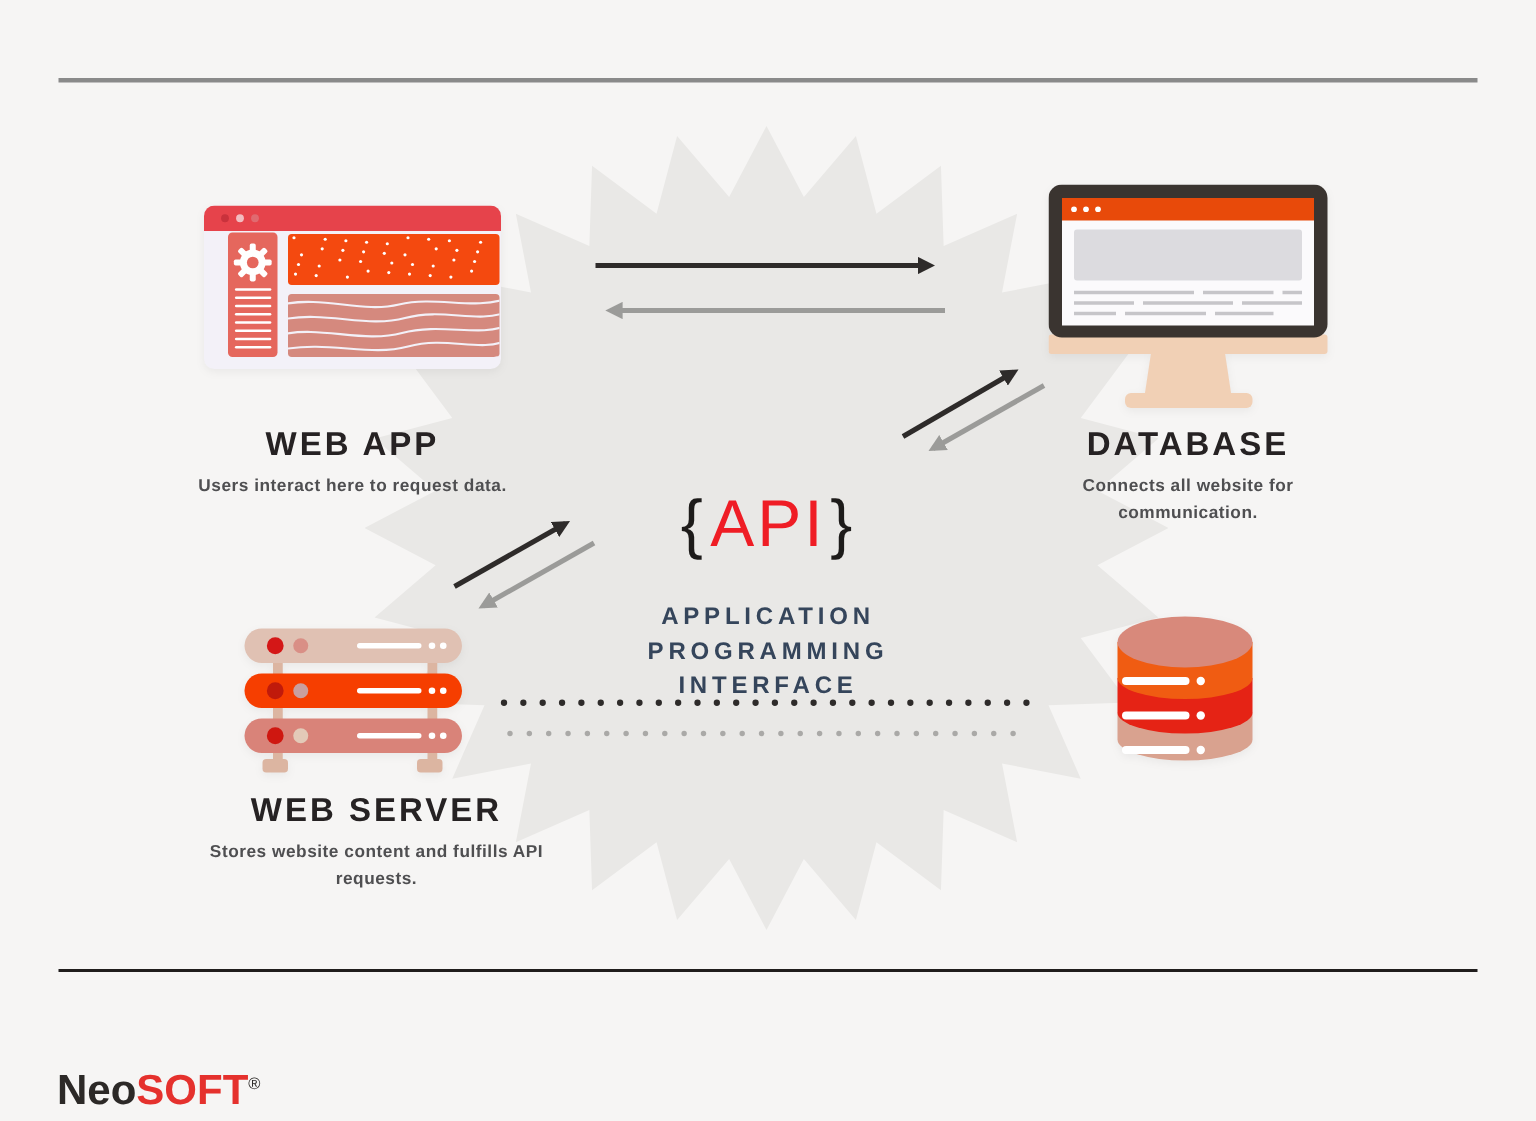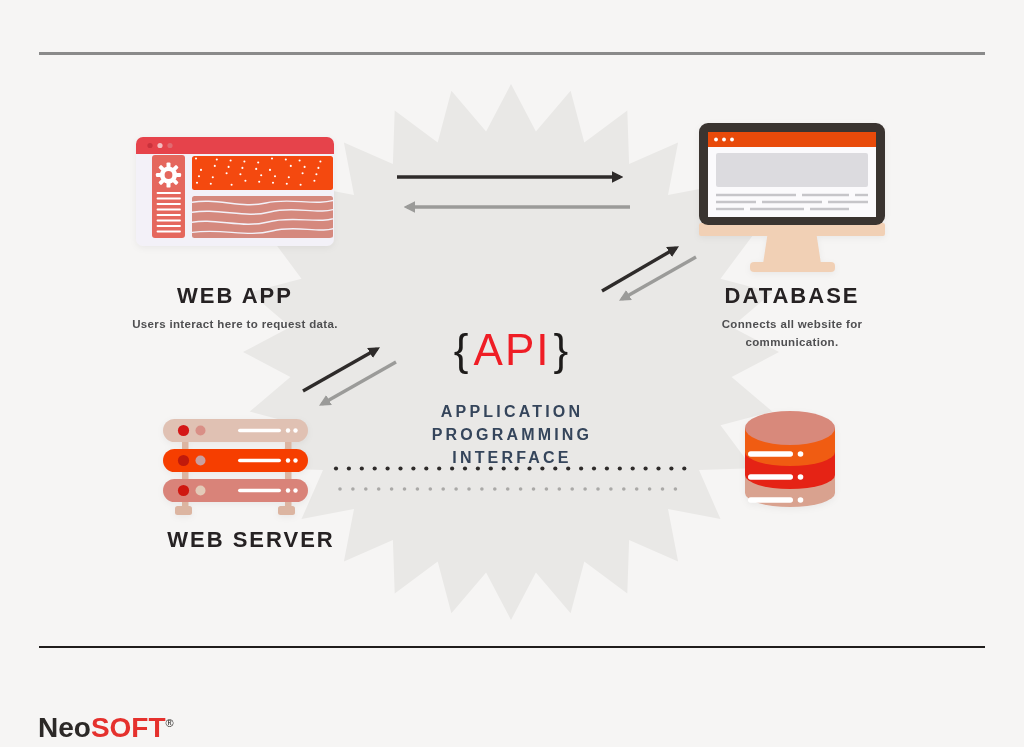--- a/index.html
+++ b/index.html
@@ -292,20 +292,21 @@
     <p class="node-desc">Users interact here to request data.</p>
   </div>
 
   <div class="node" id="internet-node">
     <p class="node-label">DATABASE</p>
     <p class="node-desc">Connects all website for communication.</p>
   </div>
 
   <div class="node" id="web-server-node">
     <p class="node-label">WEB SERVER</p>
+    <p class="node-desc">Stores website content and fulfills API requests.</p>
   </div>
 
   <div class="node" id="database-node">
   </div>
 
   <div id="api-block">
     <div id="api-line"><span class="brace">{</span><span class="acronym">API</span><span class="brace">}</span></div>
     <div id="api-subtitle">
       <div>APPLICATION PROGRAMMING</div>
       <div>INTERFACE</div>

